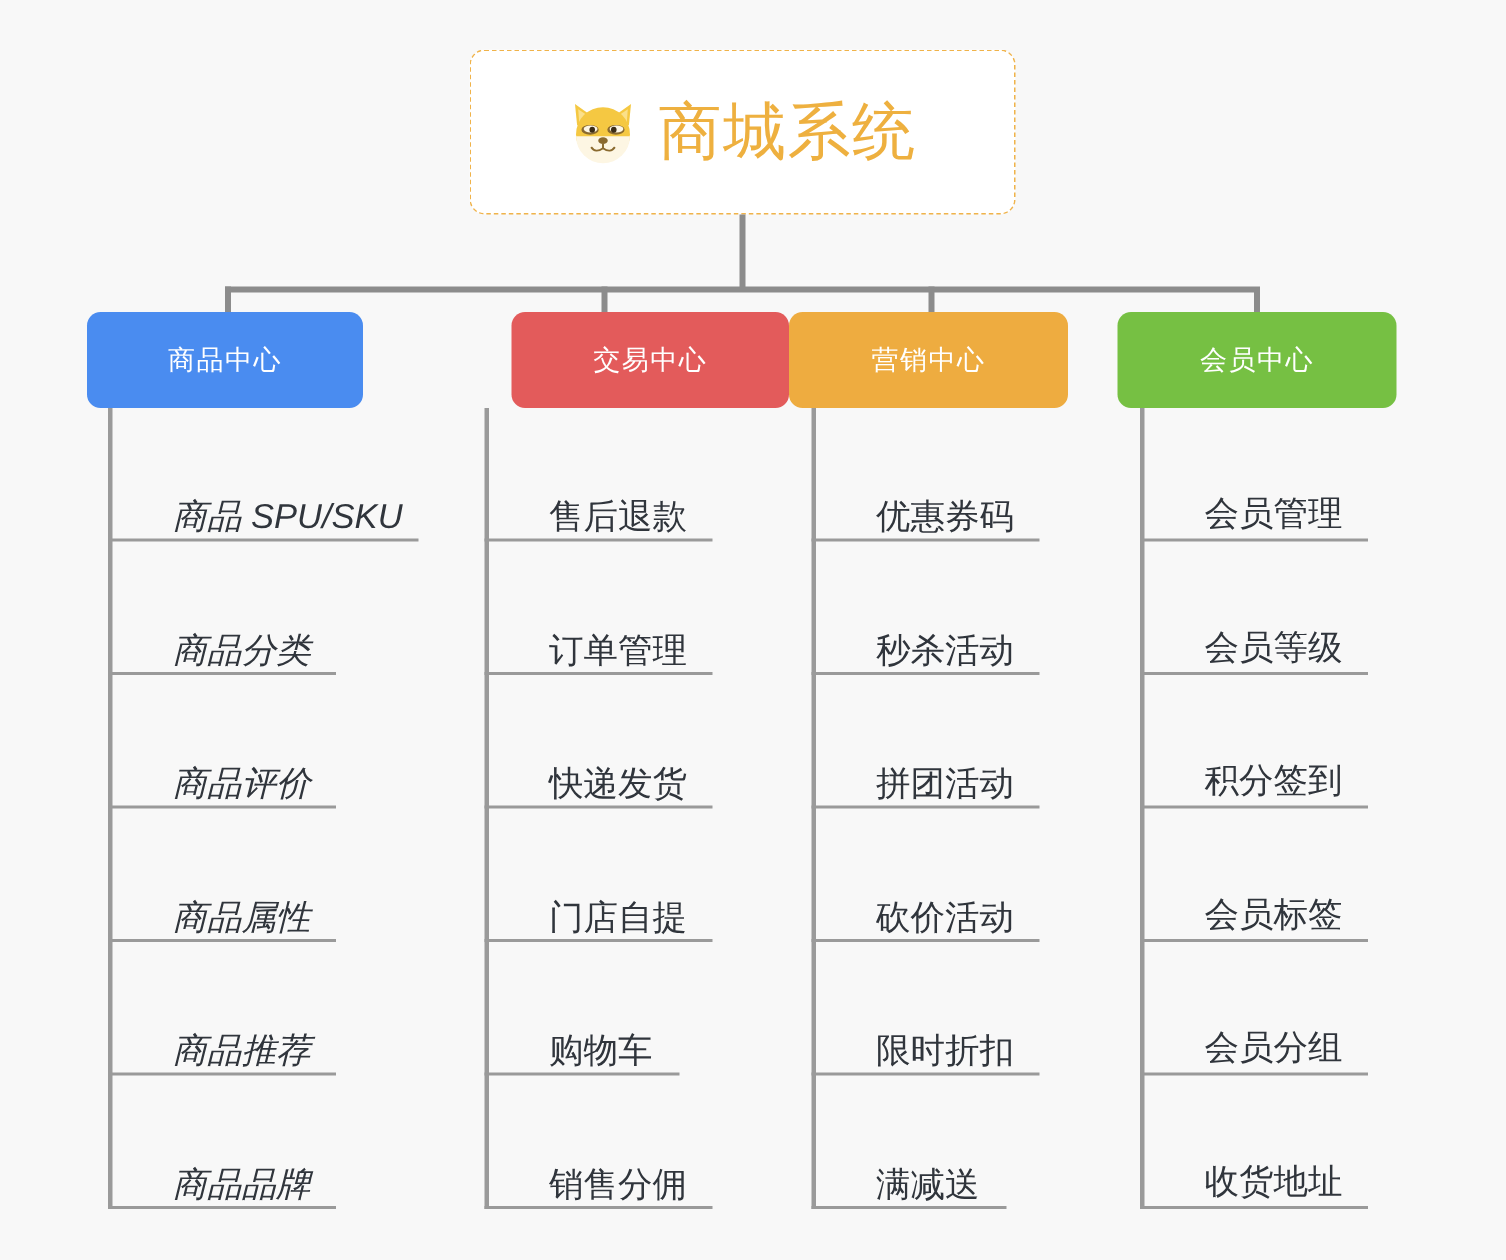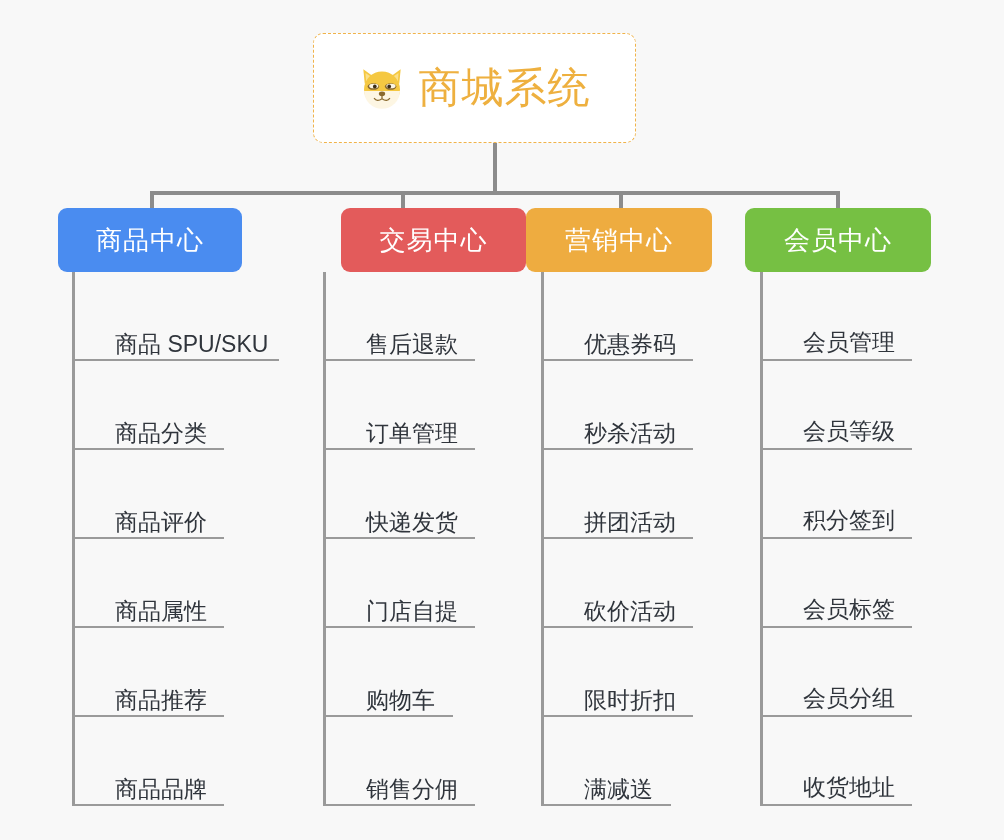--- a/index.html
+++ b/index.html
@@ -18,21 +18,21 @@
     position: relative;
     width: 1004px;
     height: 840px;
   }
 
   
   .root-node {
     position: absolute;
     left: 313px;
     top: 33px;
-    width: 323px;
+    width: 364px;
     height: 110px;
     box-sizing: border-box;
     background: #ffffff;
     border: 1.5px dashed #f0b34a;
     border-radius: 10px;
     display: flex;
     align-items: center;
     justify-content: center;
     gap: 14px;
   }
@@ -60,21 +60,21 @@
   
   .category {
     position: absolute;
     height: 64px;
     box-sizing: border-box;
     border-radius: 9px;
     display: flex;
     align-items: center;
     justify-content: center;
     color: #ffffff;
-    font-size: 26px;
+    font-size: 18px;
     letter-spacing: 1px;
     white-space: nowrap;
   }
 
   
   .leaf-col {
     position: absolute;
     top: 272px;
   }
   .trunk {
@@ -151,21 +151,21 @@
   <div class="category" style="left: 308px; top: 208px; width: 185px; background: rgb(227, 91, 91); margin-left: 33px;">
     <span>交易中心</span>
   </div>
   <div class="category" style="left: 526px; top: 208px; width: 186px; background: rgb(238, 172, 64);">
     <span>营销中心</span>
   </div>
   <div class="category" style="left: 745px; top: 208px; width: 186px; background: rgb(118, 192, 67);">
     <span>会员中心</span>
   </div>
 
-  <div class="leaf-col" style="left:72px;">
+  <div class="leaf-col" style="left:72px;font-style:italic;">
     <div class="trunk" style="height:534px;"></div>
     <div class="leaf">
       <div class="leaf-underline" style="width:207px;"></div>
       <span class="leaf-label">商品 SPU/SKU</span>
     </div>
     <div class="leaf">
       <div class="leaf-underline" style="width:152px;"></div>
       <span class="leaf-label">商品分类</span>
     </div>
     <div class="leaf">

